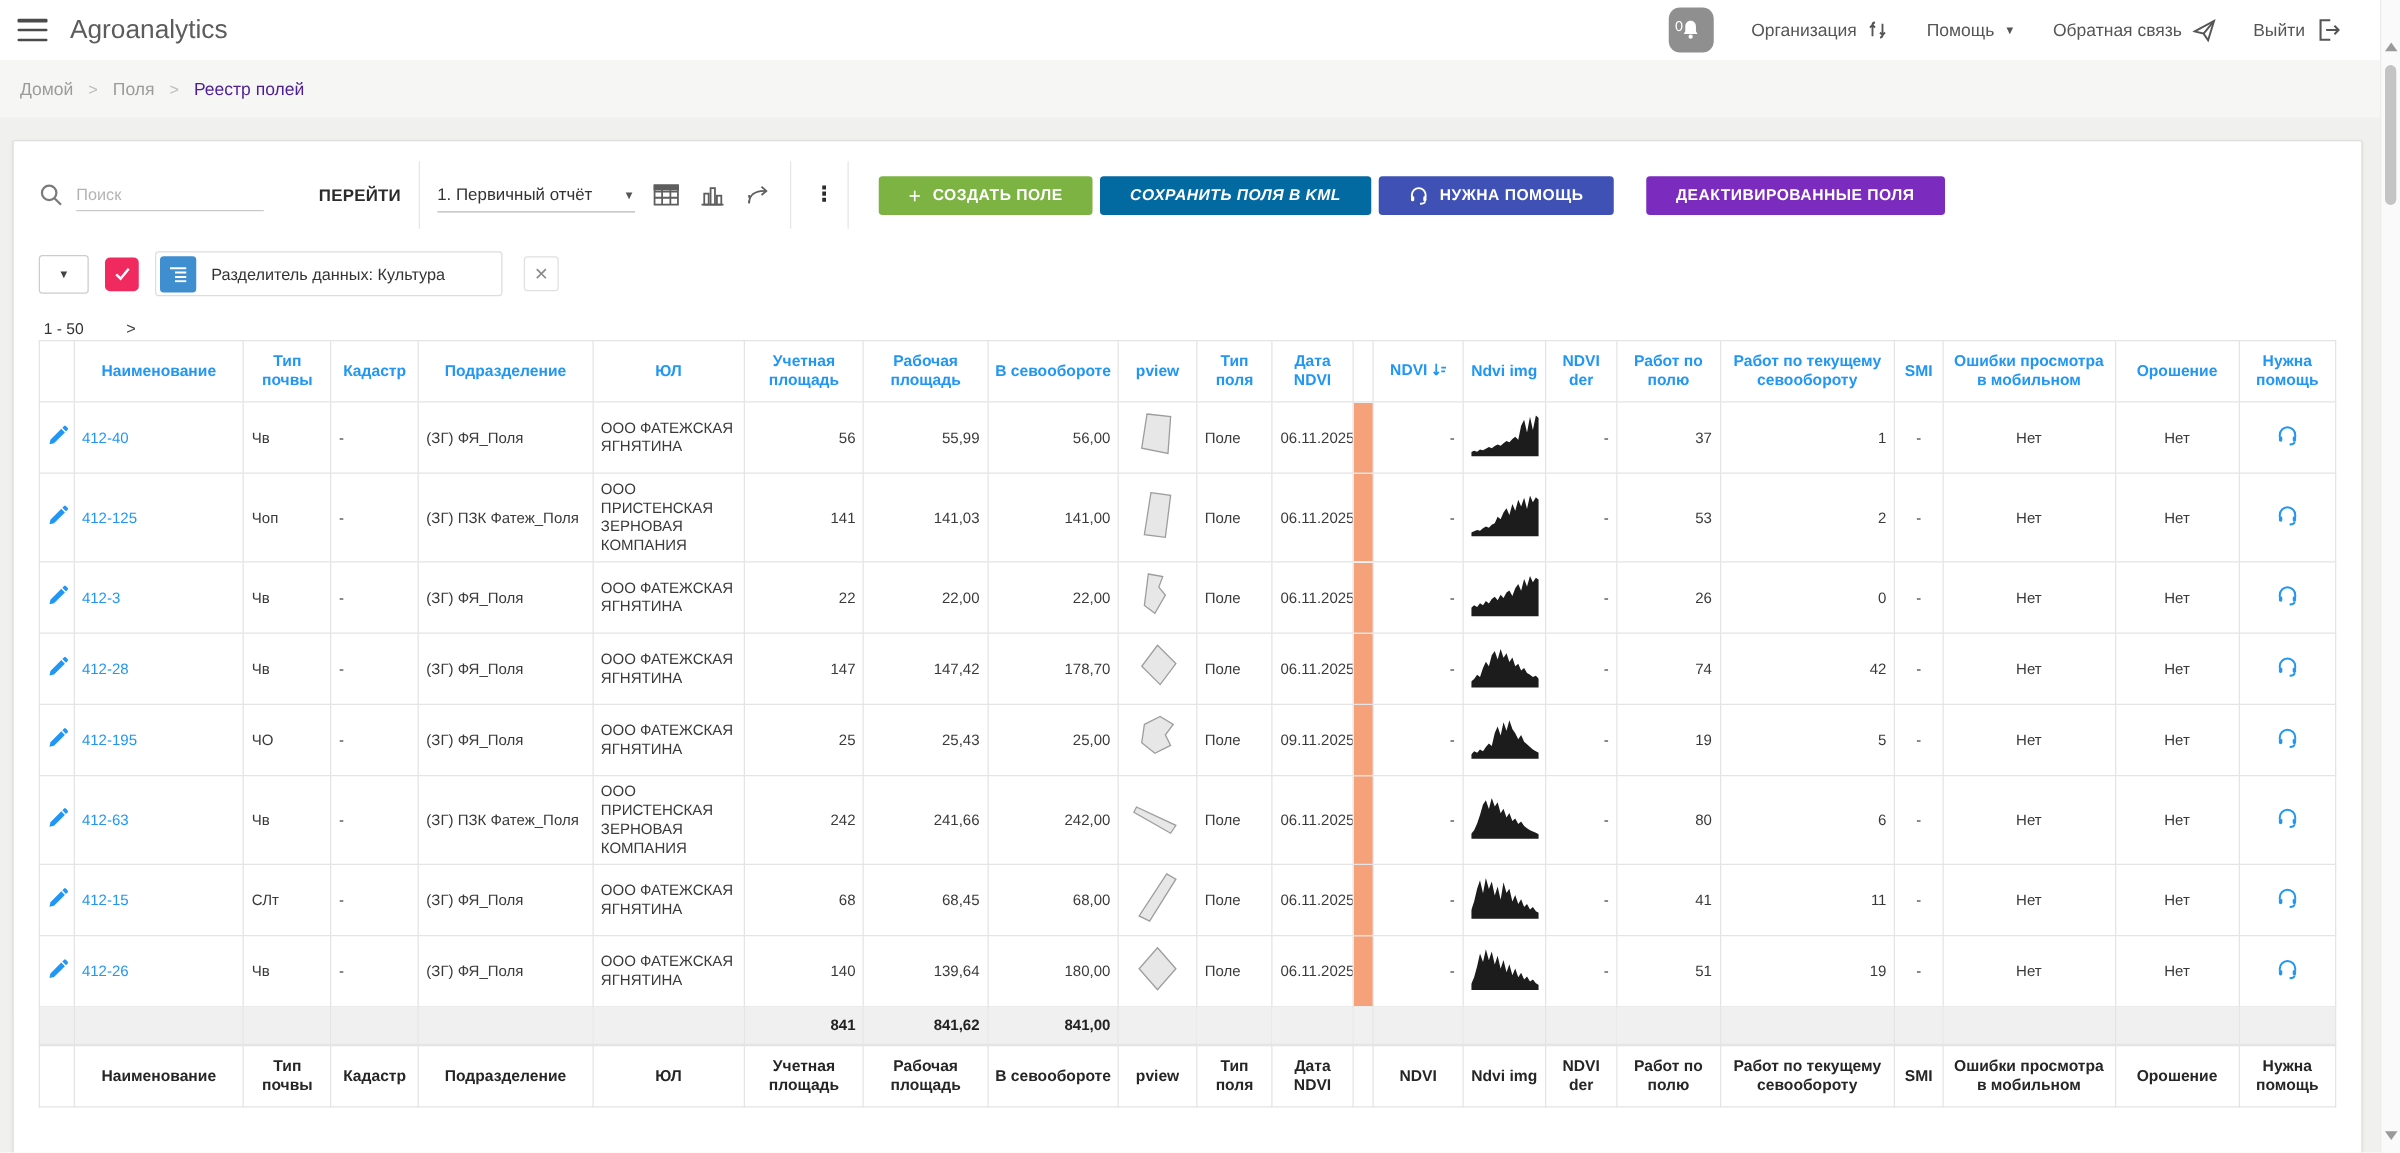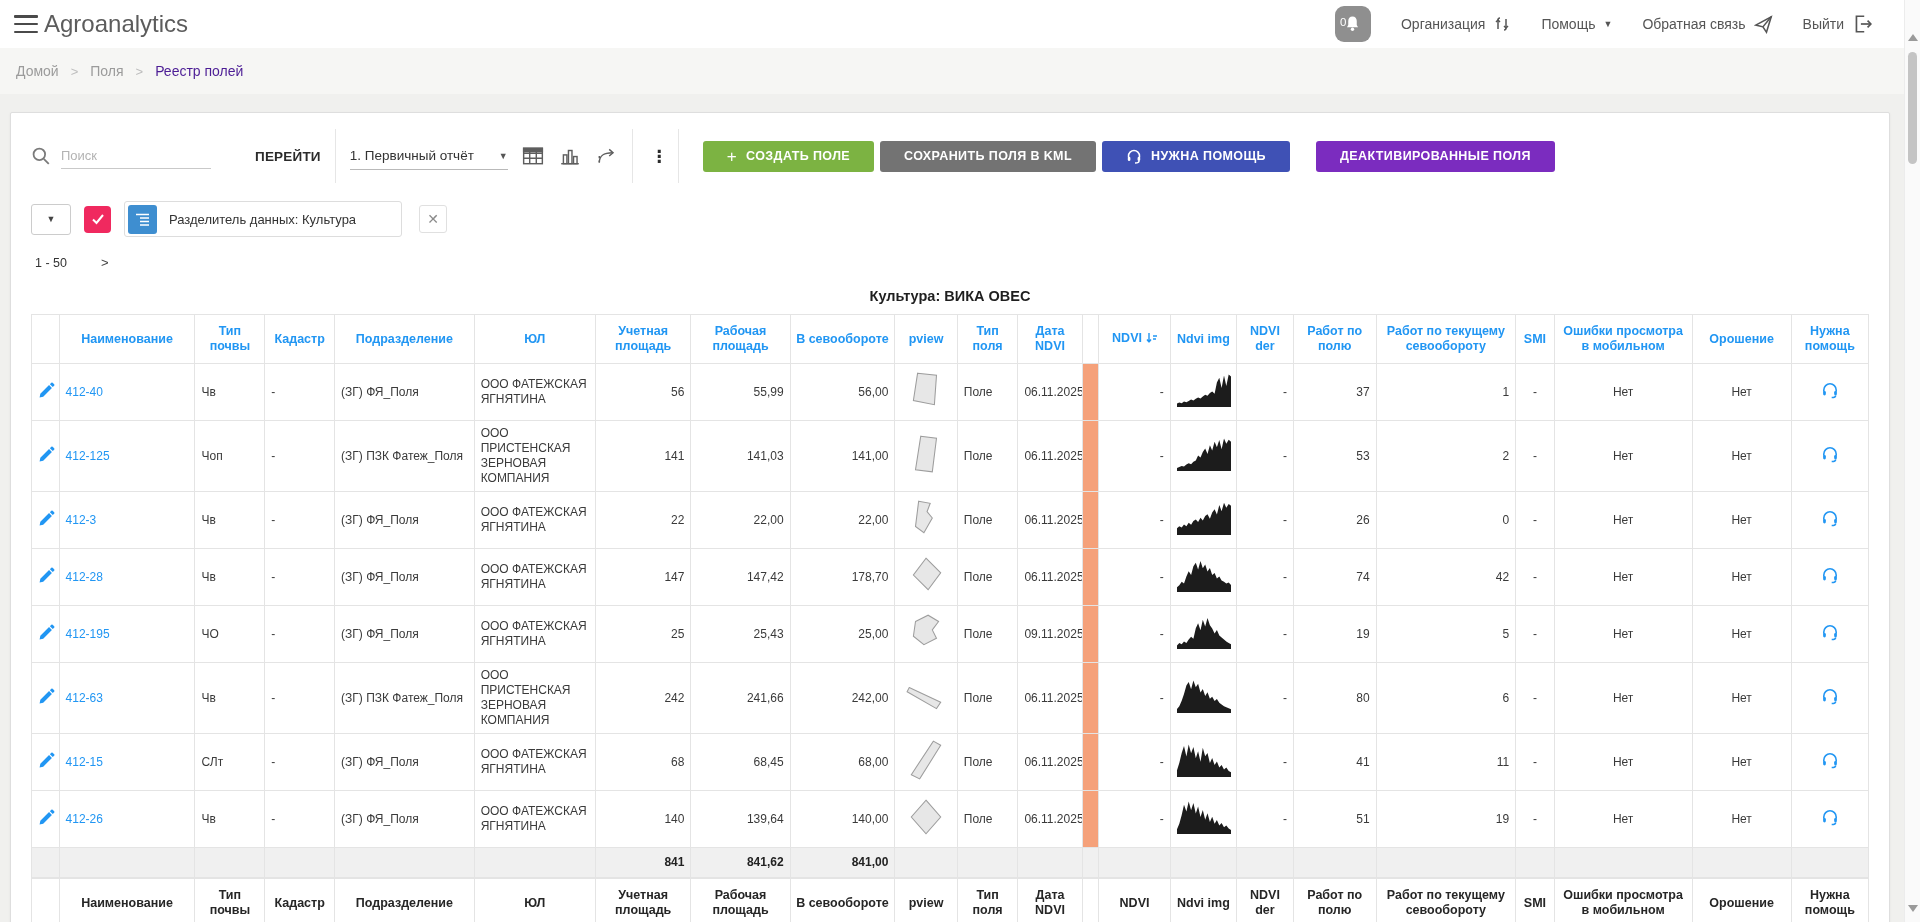--- a/index.html
+++ b/index.html
@@ -3,21 +3,21 @@
 <meta charset="utf-8">
 <style>
   * { margin:0; padding:0; box-sizing:border-box; }
   html,body { width:1920px; height:922px; overflow:hidden; }
   body { font-family:"Liberation Sans","DejaVu Sans",sans-serif; background:#f0f0ee; color:#333; }
 
   
   .topbar { height:48px; background:#ffffff; display:flex; align-items:center; padding:0 20px 0 14px; }
   .hamburger { width:24px; height:18px; display:flex; flex-direction:column; justify-content:space-between; cursor:pointer; }
   .hamburger span { display:block; height:2.5px; background:#4a4a4a; border-radius:1px; }
-  .app-title { font-size:24px; color:#5c5c5c; margin-left:6px; font-weight:400; }
+  .app-title { font-size:21px; color:#5c5c5c; margin-left:18px; font-weight:400; }
   .top-right { margin-left:auto; display:flex; align-items:center; gap:30px; padding-right:28px; }
   .top-item { display:flex; align-items:center; gap:8px; font-size:14px; color:#555; cursor:pointer; }
   .bell-badge { width:36px; height:36px; background:#8f8f8f; border-radius:9px; position:relative; display:flex; align-items:center; justify-content:center; }
   .bell-badge .count { position:absolute; left:5px; top:10px; color:#fff; font-size:11.5px; }
   .caret-down { font-size:9px; color:#555; }
 
   
   .breadcrumb { height:46px; background:#f6f6f4; display:flex; align-items:center; padding-left:16px; font-size:14px; }
   .crumb { color:#9b9b9b; }
   .crumb.current { color:#4c1d95; }
@@ -35,21 +35,21 @@
   .go-btn { margin-left:44px; background:none; border:none; font-weight:700; font-size:13.5px; color:#2b2b2b; cursor:pointer; letter-spacing:.2px; font-family:inherit; }
   .vdiv { width:1px; height:54px; background:#e6e6e6; margin:0 14px; }
   .report-select { display:flex; align-items:center; justify-content:space-between; width:158px; border-bottom:1px solid #b9b9b9; height:28px; font-size:13.5px; color:#333; cursor:pointer; }
   .tool-icons { display:flex; align-items:center; gap:15px; margin-left:14px; }
   .tool-icons svg { cursor:pointer; }
   .kebab { font-size:17px; font-weight:700; color:#2b2b2b; cursor:pointer; padding:0 4px; }
   .action-btns { display:flex; align-items:center; gap:6px; margin-left:18px; }
   .abtn { height:31px; border:none; border-radius:3px; color:#fff; font-size:12.5px; font-weight:700; letter-spacing:.4px;
           padding:0 24px; cursor:pointer; display:flex; align-items:center; gap:9px; font-family:inherit; white-space:nowrap; }
   .abtn-create { background:#7cb342; }
-  .abtn-kml { background:#737373; }
+  .abtn-kml { background:#0369a1;font-style:italic; }
   .abtn-help { background:#3f51b5; }
   .abtn-deact { background:#7b2cbf; margin-left:20px; }
   .plus-glyph { font-size:17px; font-weight:400; line-height:1; }
 
   
   .filter-row { display:flex; align-items:center; gap:13px; margin-top:16px; }
   .dd-btn { width:40px; height:31px; border:1px solid #ccc; border-radius:3px; background:#fff; display:flex; align-items:center; justify-content:center; font-size:9px; color:#444; cursor:pointer; }
   .chk { width:27px; height:27px; background:#f0295f; border-radius:4px; display:flex; align-items:center; justify-content:center; cursor:pointer; }
   .chip { display:flex; align-items:center; border:1px solid #ddd; border-radius:3px; height:36px; width:278px; background:#fff; }
   .chip-icon { width:29px; height:29px; background:#3e8ed0; border-radius:3px; margin-left:3px; display:flex; align-items:center; justify-content:center; }
@@ -223,21 +223,20 @@
     <div class="x-btn">
         <span>✕</span>
       </div>
   </div>
 
   <div class="pager">
     <span>1 - 50</span>
     <span class="pager-next">&gt;</span>
   </div>
 
-  <div class="group-title">Культура: ВИКА ОВЕС</div>
 
   <table class="grid">
     <colgroup>
       <col style="width:1.5%">
         <col style="width:7.4%">
         <col style="width:3.8%">
         <col style="width:3.8%">
       <col style="width:7.6%">
         <col style="width:6.6%">
         <col style="width:5.2%">
@@ -601,21 +600,21 @@
                 <path fill="#2196f3" d="M1.5 14.5l.7-3.4 8.2-8.2 2.7 2.7-8.2 8.2-3.4.7zM11.2 2.1l1.3-1.3a.9.9 0 0 1 1.3 0l1.4 1.4a.9.9 0 0 1 0 1.3l-1.3 1.3-2.7-2.7z"></path>
               </svg>
     </span></td>
     <td><a class="field-link">412-26</a></td>
     <td>Чв</td>
     <td>-</td>
     <td>(ЗГ) ФЯ_Поля</td>
     <td>ООО ФАТЕЖСКАЯ ЯГНЯТИНА</td>
     <td class="num">140</td>
     <td class="num">139,64</td>
-    <td class="num">140,00</td>
+    <td class="num">180,00</td>
     <td class="shape-cell"><span>
       <svg width="42" height="42" viewBox="0 0 40 40">
                 <polygon points="20,4 34,20 20,36 6,20" fill="#e7e7e7" stroke="#9d9d9d" stroke-width="1"></polygon>
               </svg>
     </span></td>
     <td>Поле</td>
     <td>06.11.2025</td>
     <td class="strip-cell filled"></td>
     <td class="num">-</td>
     <td class="spark-cell"><span>

